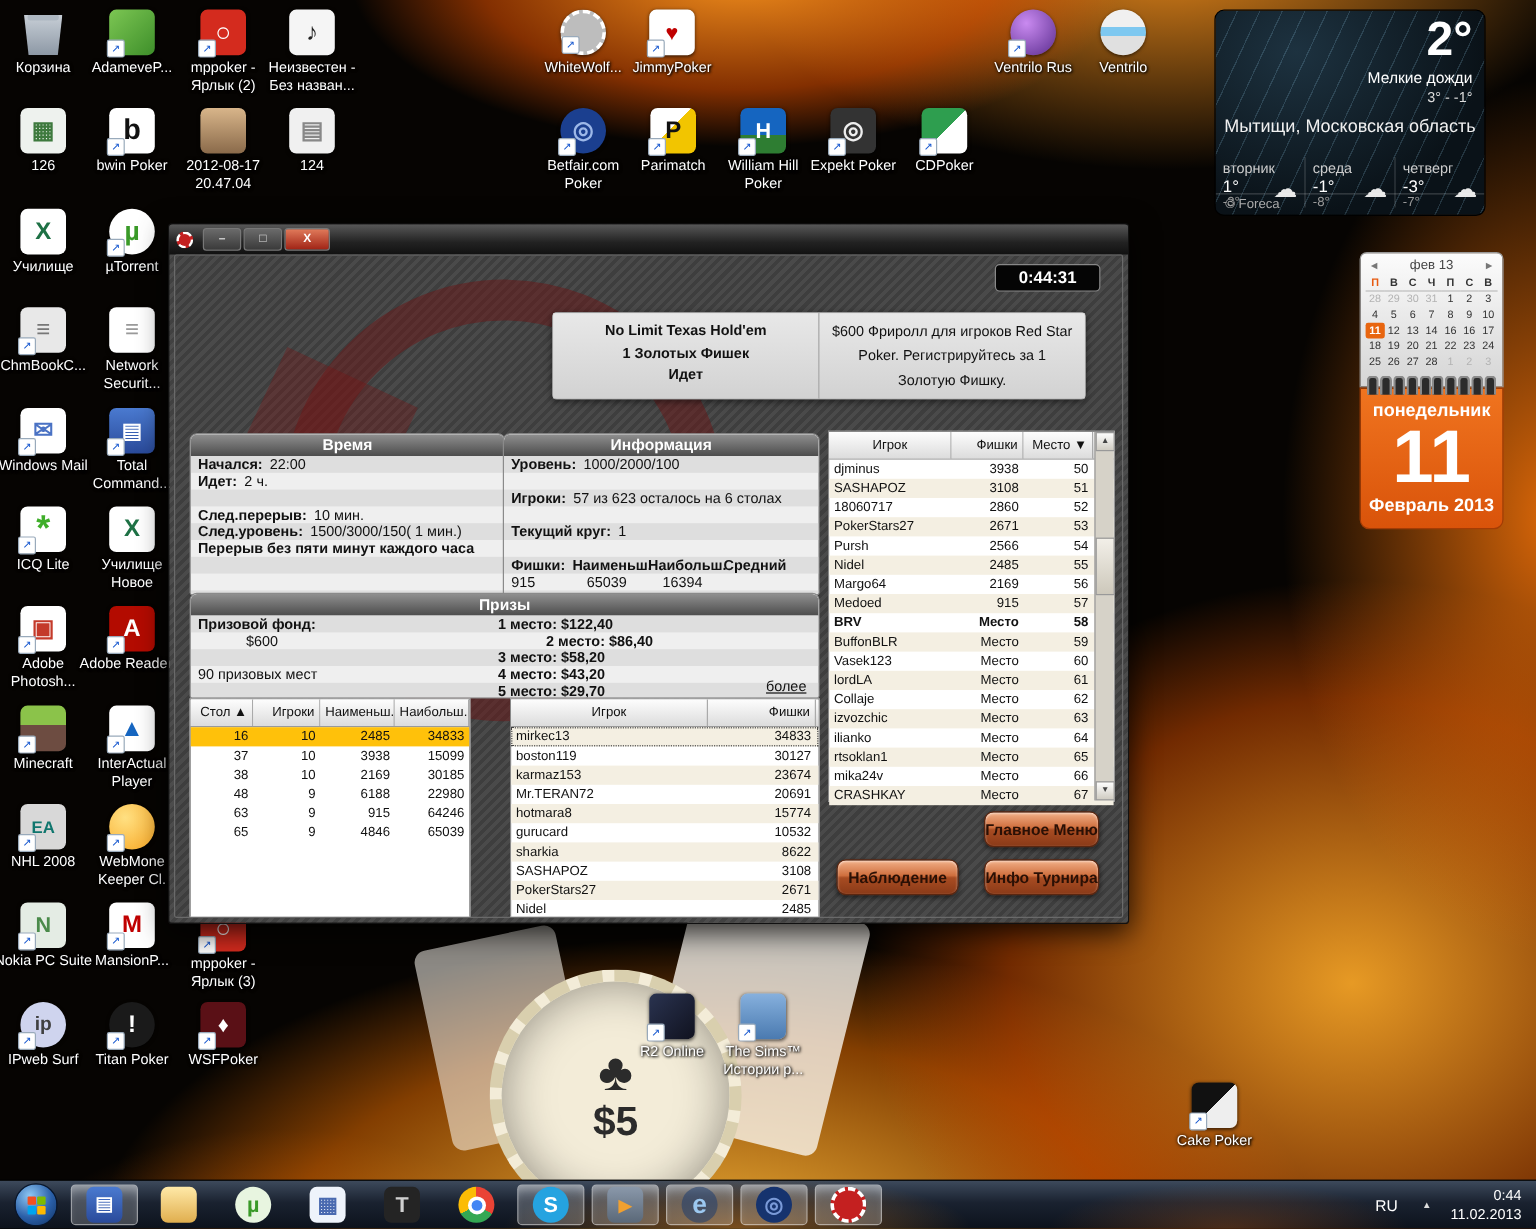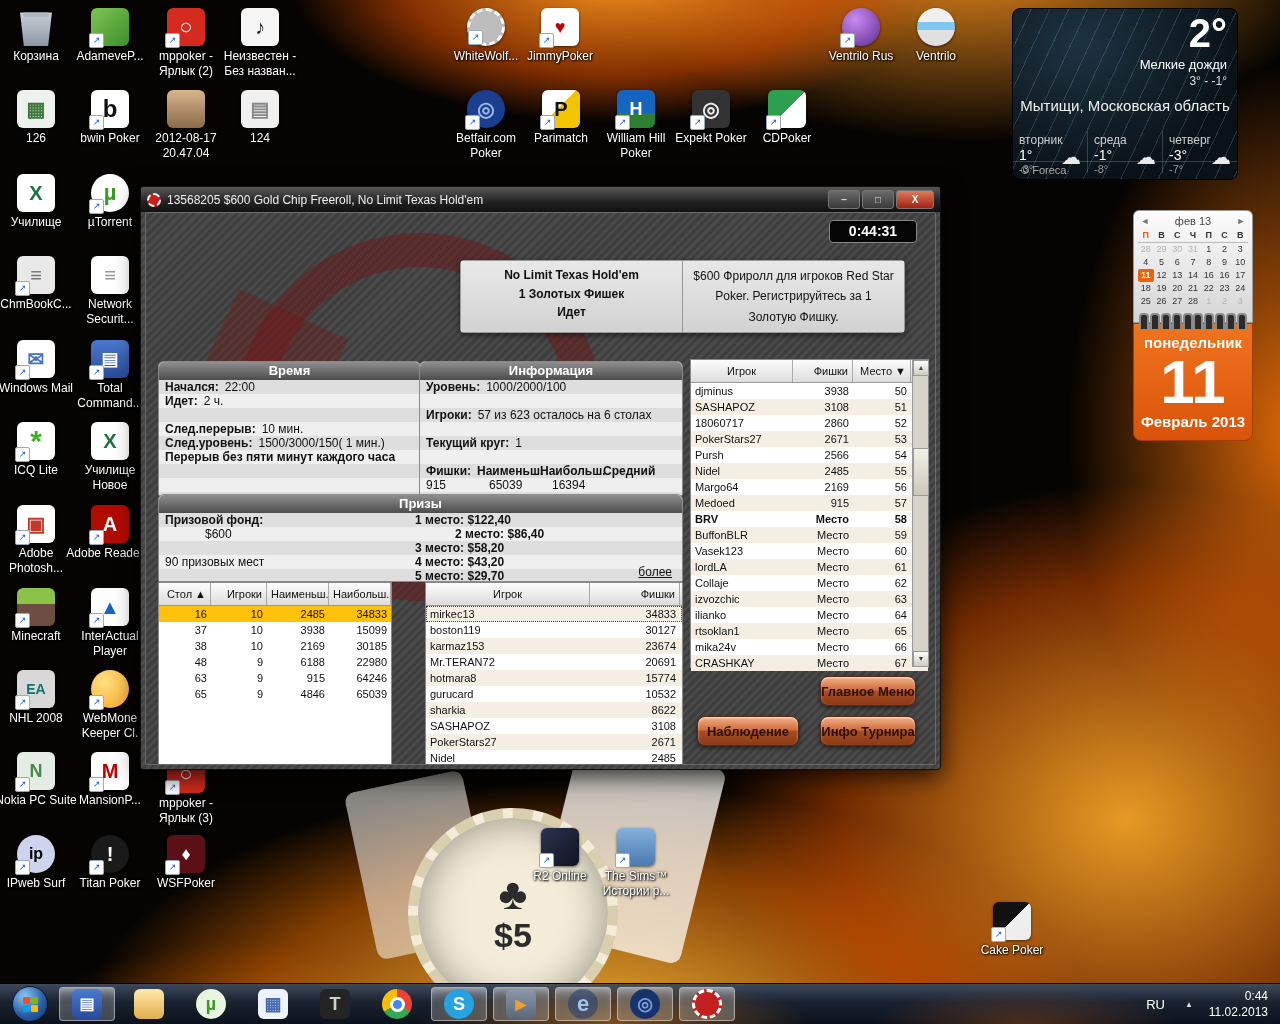--- a/index.html
+++ b/index.html
@@ -319,21 +319,21 @@
       </div>
       <div class="dicon" style="left: 142px; top: 755px;">
         <div class="art " style="background: rgb(212, 43, 30);">
           <span class="glyph" style="color: rgb(255, 255, 255); font-size: 22px;">○</span>
           <span class="sc">↗</span>
         </div>
         <div class="dlabel">mppoker - Ярлык (3)</div>
       </div>
       <div class="dicon" style="left: -8px; top: 835px;">
         <div class="art circle" style="background: rgb(207, 212, 238);">
-          <span class="glyph" style="color: #000000; font-size: 16px;">ip</span>
+          <span class="glyph" style="color: #404040; font-size: 16px;">ip</span>
           <span class="sc">↗</span>
         </div>
         <div class="dlabel">IPweb Surf</div>
       </div>
       <div class="dicon" style="left: 66px; top: 835px;">
         <div class="art circle" style="background: rgb(26, 26, 26);">
           <span class="glyph" style="color: rgb(255, 255, 255); font-size: 20px;">!</span>
           <span class="sc">↗</span>
         </div>
         <div class="dlabel">Titan Poker</div>
@@ -418,21 +418,20 @@
         <div class="art " style="background: linear-gradient(135deg, rgb(17, 17, 17) 0px, rgb(17, 17, 17) 50%, rgb(238, 238, 238) 50%, rgb(238, 238, 238) 100%);">
           <span class="sc">↗</span>
         </div>
         <div class="dlabel">Cake Poker</div>
       </div>
     </div>
 
   <div id="twin">
     <div id="titlebar">
       <span class="ticon"></span>
-      <span class="ttext">13568205 $600 Gold Chip Freeroll, No Limit Texas Hold'em</span>
       <span class="winbtn">–</span>
       <span class="winbtn">□</span>
       <span class="winbtn close">X</span>
     </div>
     <div id="winbody">
       <div id="watermark"></div>
       <div id="timerbox">0:44:31</div>
 
       <div id="hcard">
         <div class="hrow">

